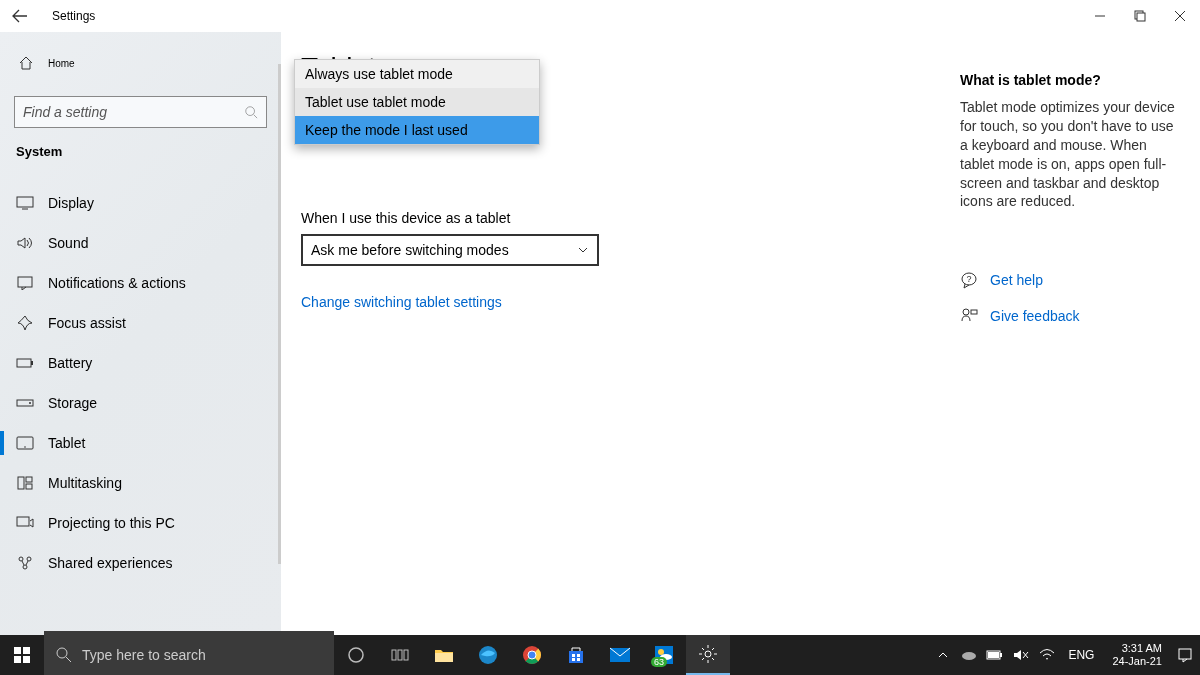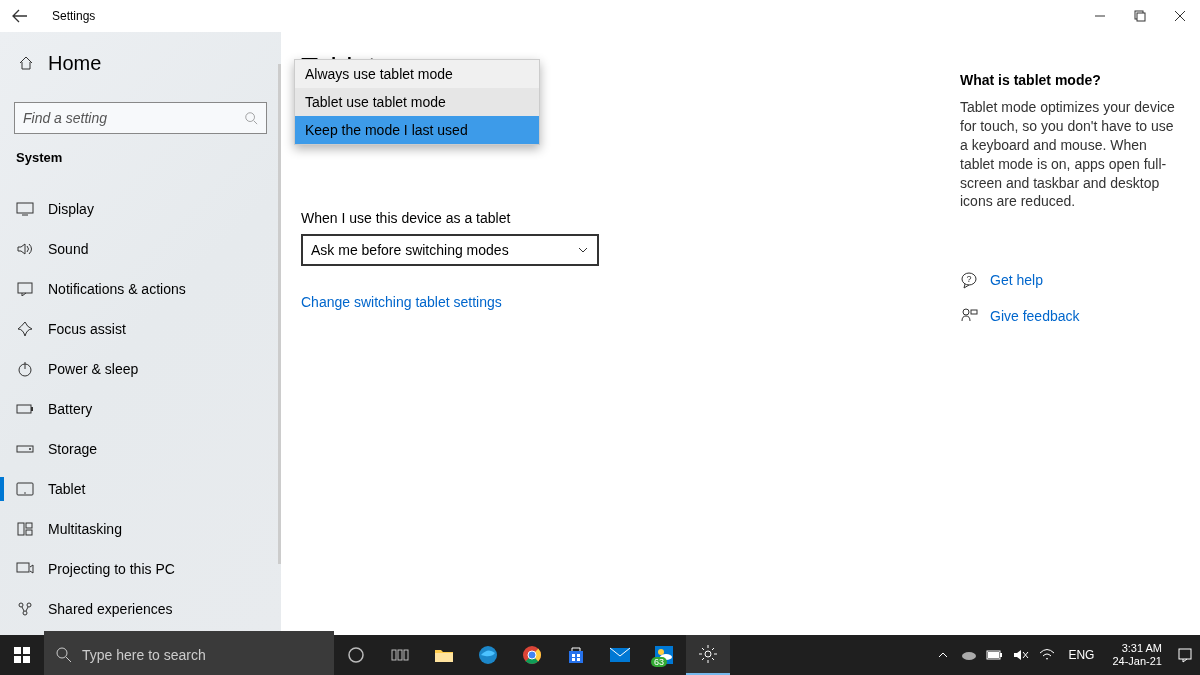--- a/index.html
+++ b/index.html
@@ -8,22 +8,22 @@
 .titlebar { height: 32px; display: flex; align-items: center; background: #fff; position: relative; }
 .back-btn { width: 40px; height: 32px; display: flex; align-items: center; justify-content: center; cursor: pointer; }
 .title-text { font-size: 12px; color: #000; margin-left: 12px; }
 .window-controls { position: absolute; right: 0; top: 0; display: flex; }
 .window-btn { width: 40px; height: 32px; display: flex; align-items: center; justify-content: center; cursor: pointer; }
 
 .app-body { display: flex; height: 603px; }
 .sidebar { width: 281px; height: 603px; background: linear-gradient(135deg, #eceff2 0%, #e6eaed 50%, #e8ebee 100%); overflow: hidden; position: relative; }
 .home-row { display: flex; align-items: center; height: 38px; padding-left: 18px; margin-top: 12px; cursor: pointer; }
 .home-row .icon { width: 16px; height: 16px; margin-right: 14px; }
-.home-label { font-size: 20px; }
-.search-box { margin: 20px 14px 0 14px; height: 32px; border: 1px solid #888; background: #f7f9fb; display: flex; align-items: center; padding: 0 8px; }
+.home-label { font-size: 10px; }
+.search-box { margin: 14px 14px 0 14px; height: 32px; border: 1px solid #888; background: #f7f9fb; display: flex; align-items: center; padding: 0 8px; }
 .search-box input { flex: 1; border: none; background: transparent; outline: none; font-size: 14px; font-style: italic; color: #555; }
 .search-box input::placeholder { color: #555; font-style: italic; }
 .search-icon { width: 14px; height: 14px; opacity: .6; }
 .section-title { font-size: 13px; font-weight: 600; padding: 16px 0 8px 16px; }
 .nav-list { margin-top: 16px; }
 .nav-item { display: flex; align-items: center; height: 40px; padding-left: 16px; cursor: pointer; position: relative; }
 .nav-item.active::before { content: ""; position: absolute; left: 0; top: 8px; bottom: 8px; width: 4px; background: #0078d4; }
 .nav-item .icon { width: 18px; height: 18px; margin-right: 14px; display: inline-flex; align-items: center; justify-content: center; }
 .nav-label { font-size: 14px; }
 
@@ -147,29 +147,20 @@
       <div class="nav-item">
         <span class="icon">
             <svg width="16" height="16" viewBox="0 0 16 16">
               <path d="M8 1 Q4 6 1 8 Q6 8 8 15 Q10 8 15 8 Q10 6 8 1" stroke="#333" fill="none"></path>
             </svg>
           </span>
         <span class="nav-label">Focus assist</span>
       </div>
       <div class="nav-item">
         <span class="icon">
-            <svg width="16" height="16" viewBox="0 0 16 16">
-              <circle cx="8" cy="9" r="6" stroke="#333" fill="none"></circle>
-              <line x1="8" y1="1" x2="8" y2="8" stroke="#333"></line>
-            </svg>
-          </span>
-        <span class="nav-label">Power &amp; sleep</span>
-      </div>
-      <div class="nav-item">
-        <span class="icon">
             <svg width="18" height="12" viewBox="0 0 18 12">
               <rect x="1" y="2" width="14" height="8" stroke="#333" fill="none"></rect>
               <rect x="15" y="4" width="2" height="4" fill="#333"></rect>
             </svg>
           </span>
         <span class="nav-label">Battery</span>
       </div>
       <div class="nav-item">
         <span class="icon">
             <svg width="18" height="12" viewBox="0 0 18 12">

